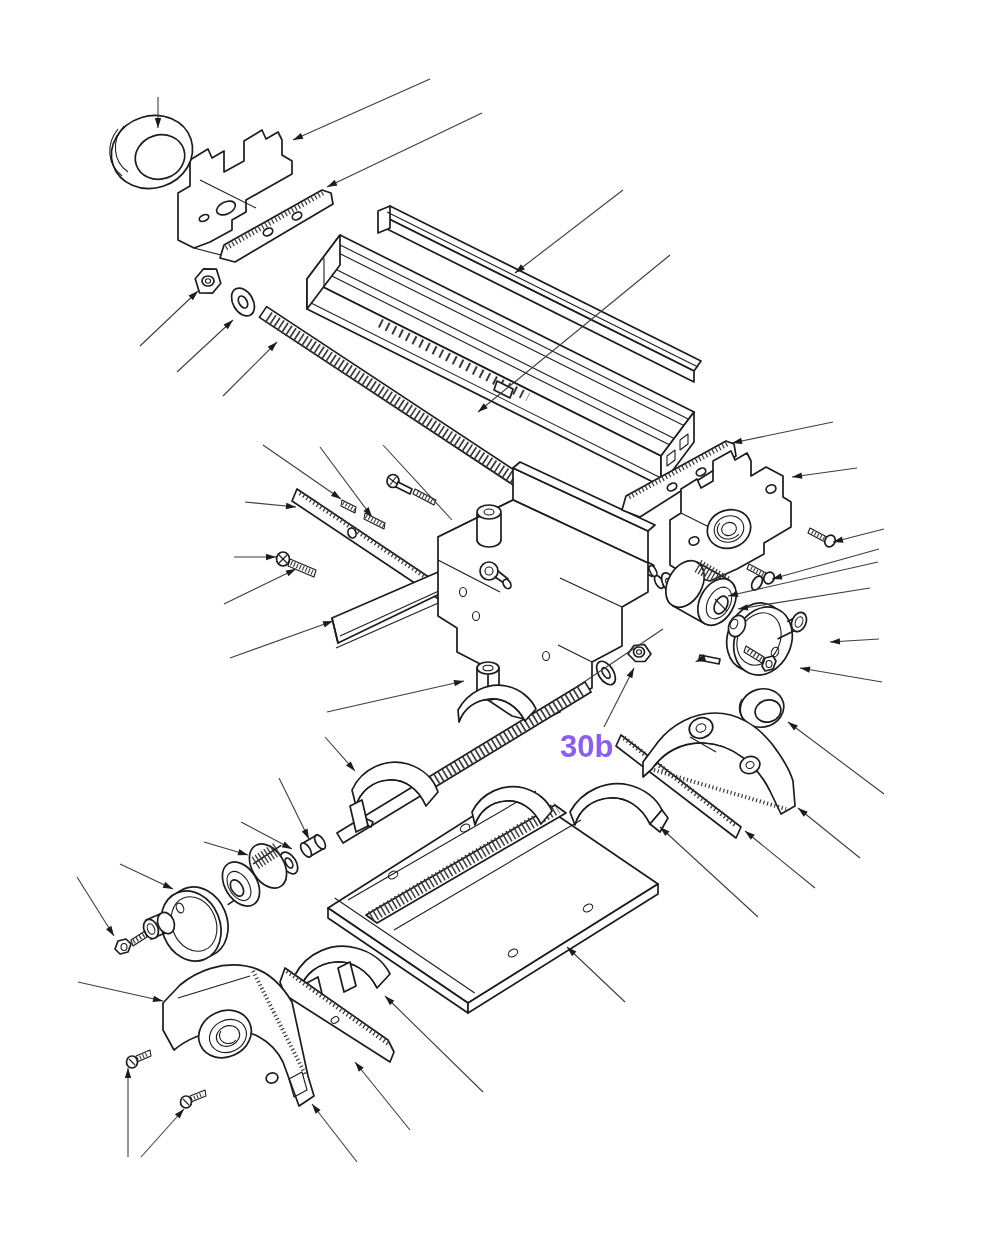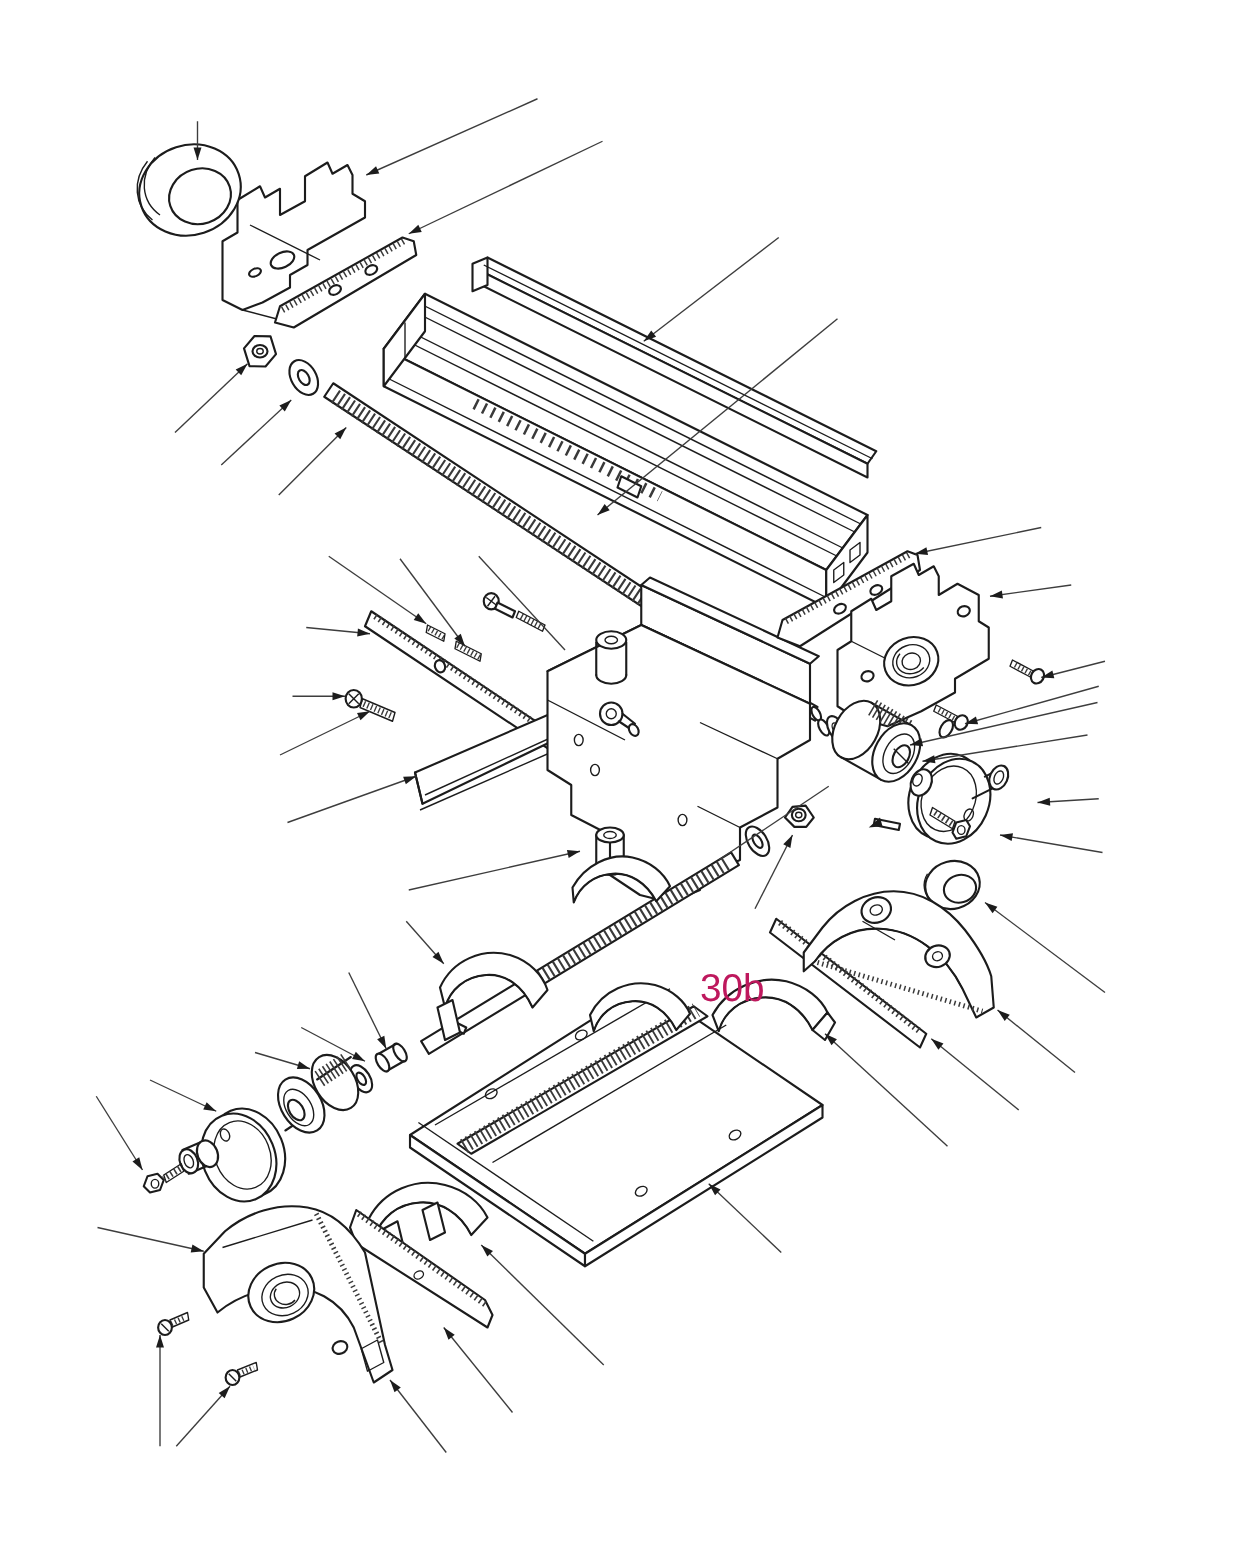--- a/index.html
+++ b/index.html
@@ -1,20 +1,20 @@
 <!DOCTYPE html>
 <html><head>
 <meta charset="utf-8">
 <style>
   html,body{margin:0;padding:0;background:#fff;}
   .stage{position:relative;width:1000px;height:1234px;background:#ffffff;overflow:hidden;
          font-family:"Liberation Sans",sans-serif;}
   .stage svg{position:absolute;left:0;top:0;}
-  .part-label{position:absolute;left:560px;top:775px;font-size:31px;font-weight:normal;
-              color:#be185d;letter-spacing:0px;line-height:1;}
+  .part-label{position:absolute;left:560px;top:731px;font-size:31px;font-weight:bold;
+              color:#8b5cf6;letter-spacing:0px;line-height:1;}
   
   .ink{stroke:#1c1c1c;fill:none;stroke-width:1.7;stroke-linejoin:round;stroke-linecap:round;}
   .inkf{stroke:#1c1c1c;fill:#ffffff;stroke-width:1.7;stroke-linejoin:round;}
   .thin{stroke:#1c1c1c;fill:none;stroke-width:1.1;stroke-linejoin:round;}
   .hatch{stroke:#3a3a3a;fill:none;}
 </style>
 </head>
 <body>
 
 <div class="stage">

